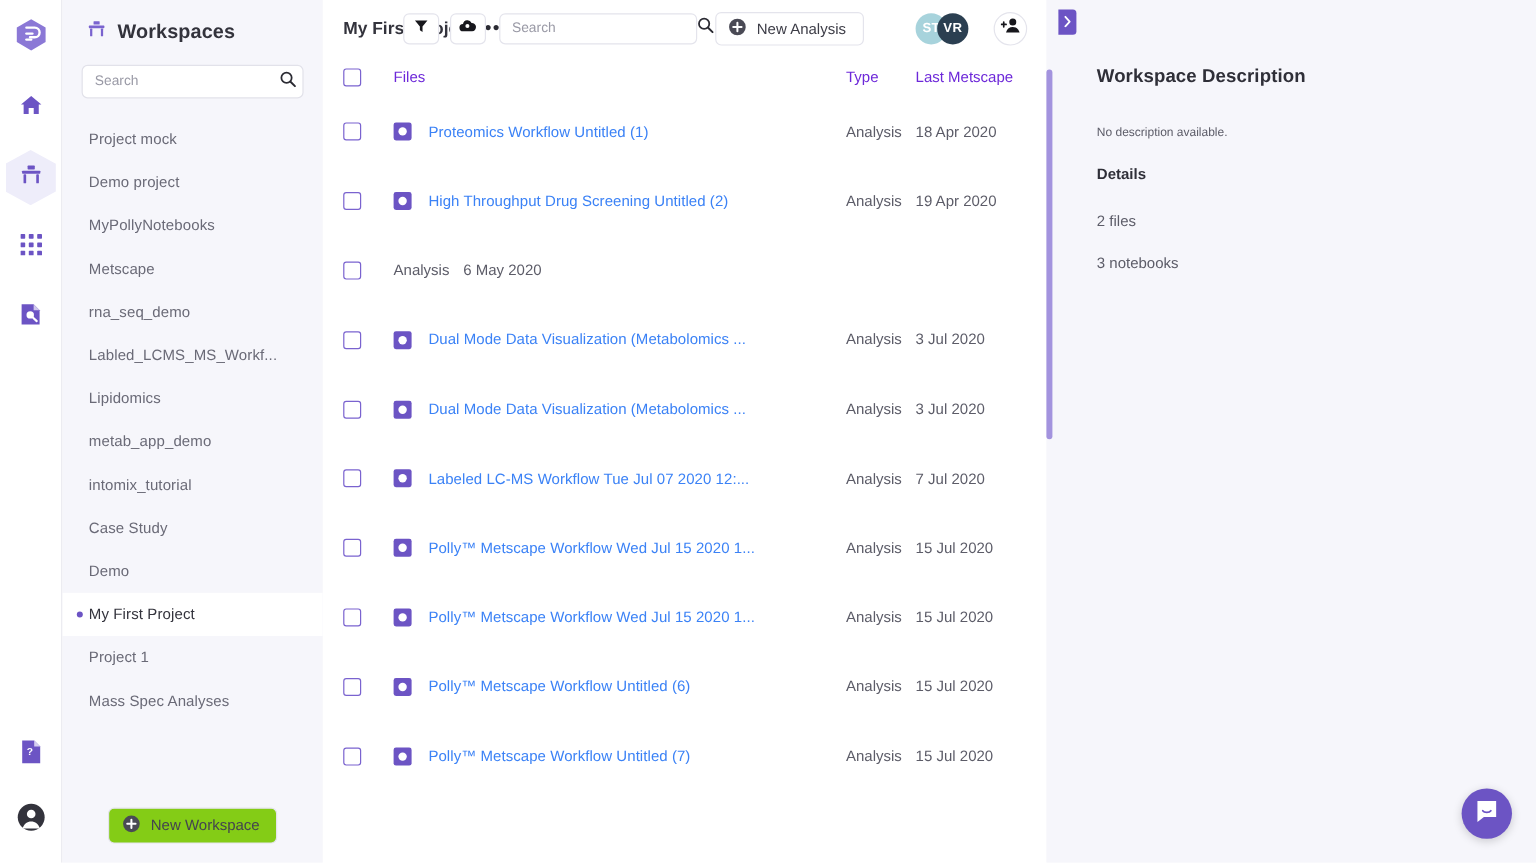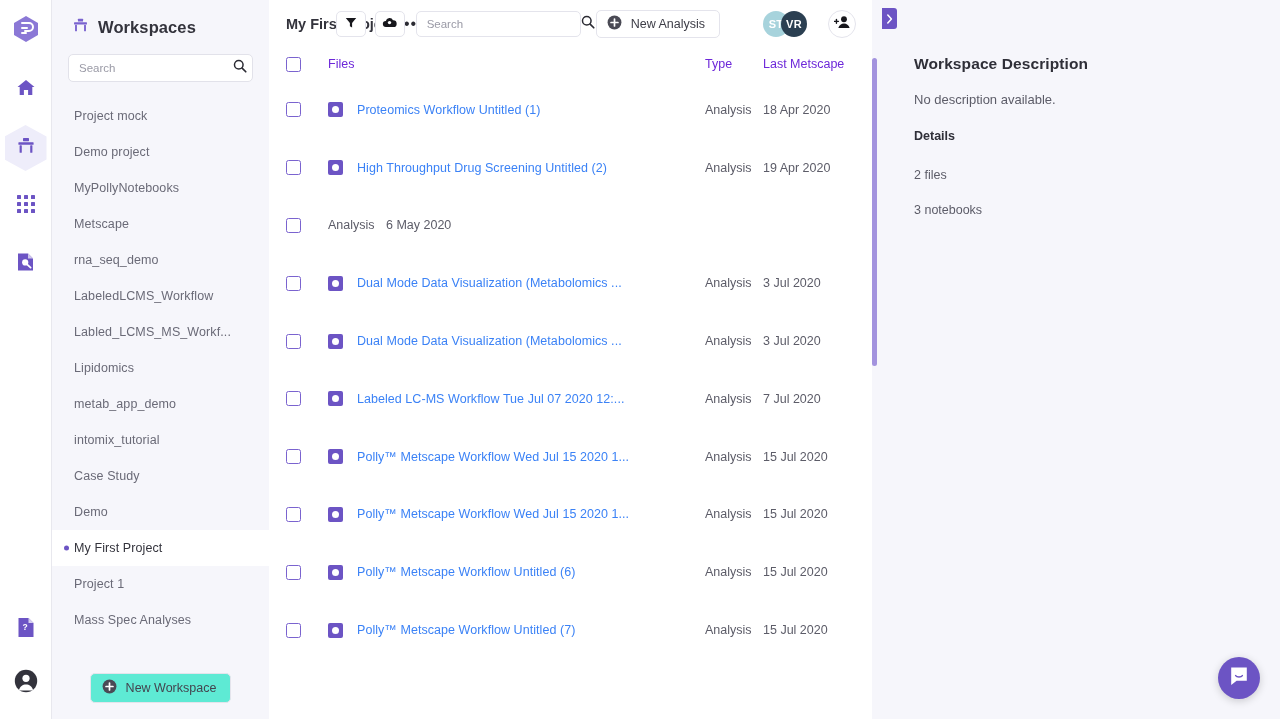--- a/index.html
+++ b/index.html
@@ -59,21 +59,21 @@
     font-size: 12.5px; color: #6a6a77; cursor: pointer; position: relative;
     letter-spacing: .1px;
   }
   .sb-item.selected { background:#ffffff; color:#33333c; }
   .sb-item.selected .dot {
     position:absolute; left: 12px; top: 50%; transform: translateY(-50%);
     width: 5px; height: 5px; border-radius: 50%; background:#6c54c4;
   }
   .sb-newbtn-wrap { position:absolute; bottom: 16px; left: 0; width: 217px; display:flex; justify-content:center; }
   .sb-newbtn {
-    display:flex; align-items:center; gap:9px; background:#5eead4;
+    display:flex; align-items:center; gap:9px; background:#84cc16;
     border:1px solid #e4e4ec; border-radius:5px; height: 30px;
     padding: 0 14px 0 11px; font-size: 12.5px; color:#44444f; cursor:pointer;
   }
 
   
   .main { flex: 1 1 auto; height: 719px; background:#ffffff; position:relative; }
   .topbar {
     height: 47px; display:flex; align-items:center; padding: 0 0 0 17px;
     position: relative;
   }
@@ -143,21 +143,21 @@
   .rp-collapse {
     position:absolute; left: 10px; top: 8px; width: 15px; height: 21px;
     background:#6c54c4; border-radius: 0 3px 3px 0;
     display:flex; align-items:center; justify-content:center; cursor:pointer;
   }
   .rp-scroll {
     position:absolute; left: 0px; top: 58px; width: 5px; height: 308px;
     background:#a393de; border-radius: 3px;
   }
   .rp-title { font-size: 15.5px; font-weight:700; color:#2f2f38; letter-spacing:.1px; }
-  .rp-desc { margin-top: 19px; font-size: 13px; color:#5c5c68; }
+  .rp-desc { margin-top: 32px; font-size: 10px; color:#5c5c68; }
   .rp-sub { margin-top: 22px; font-size: 12.5px; font-weight:700; color:#2f2f38; }
   .rp-line { margin-top: 21px; font-size: 12.5px; color:#5c5c68; }
   .rp-line.first { margin-top: 25px; }
 
   .intercom {
     position:absolute; right: 20px; bottom: 20px; width: 42px; height: 42px;
     border-radius: 50%; background:#6c54c4; display:flex; align-items:center;
     justify-content:center; cursor:pointer; box-shadow: 0 2px 8px rgba(0,0,0,.18);
   }
 </style>
@@ -278,23 +278,20 @@
         <div class="sb-item">
           <span>MyPollyNotebooks</span>
         </div>
         <div class="sb-item">
           <span>Metscape</span>
         </div>
         <div class="sb-item">
           <span>rna_seq_demo</span>
         </div>
         <div class="sb-item">
-          <span>LabeledLCMS_Workflow</span>
-        </div>
-        <div class="sb-item">
           <span>Labled_LCMS_MS_Workf...</span>
         </div>
         <div class="sb-item">
           <span>Lipidomics</span>
         </div>
         <div class="sb-item">
           <span>metab_app_demo</span>
         </div>
         <div class="sb-item">
           <span>intomix_tutorial</span>

